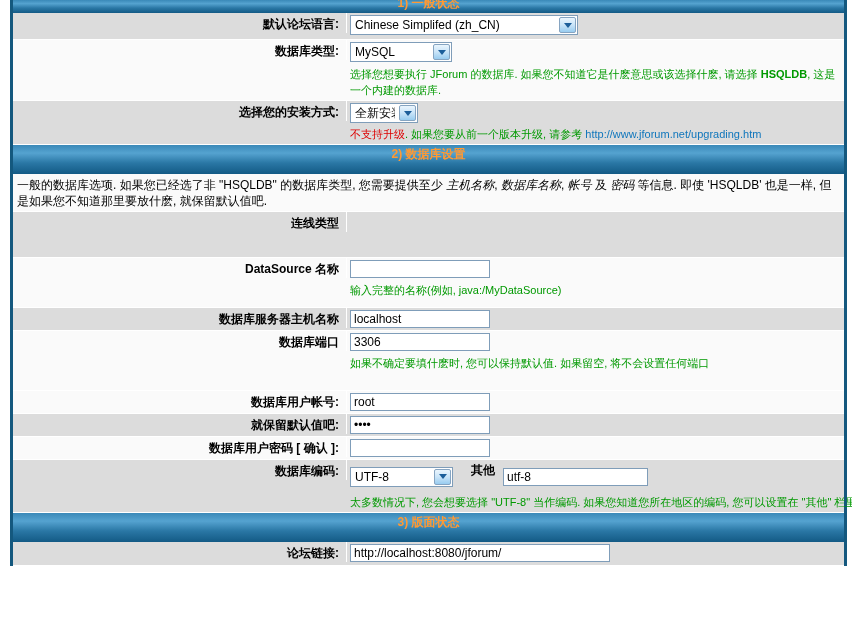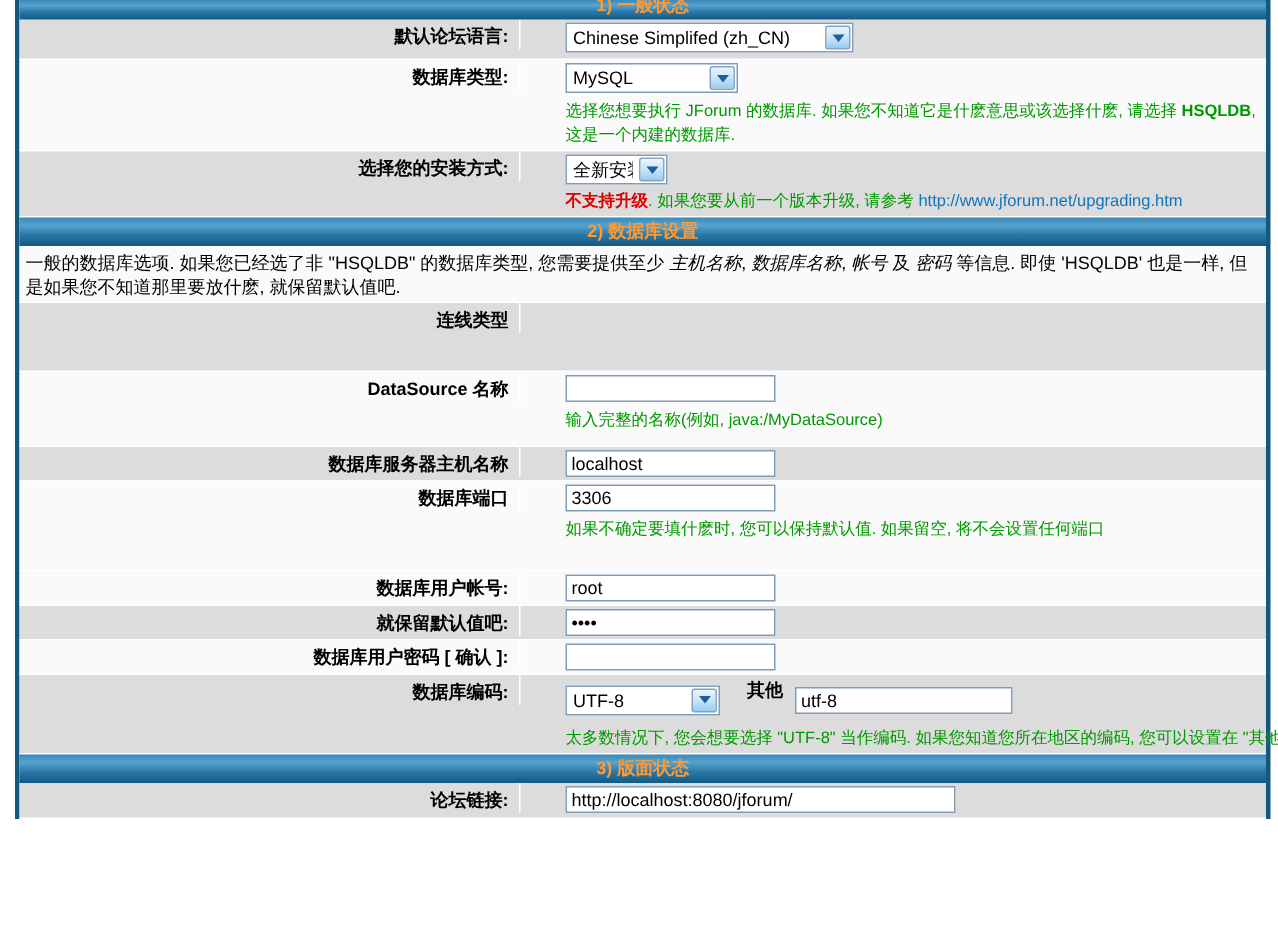--- a/index.html
+++ b/index.html
@@ -1,63 +1,63 @@
 <!DOCTYPE html>
 <html><head>
 <meta charset="utf-8">
 <style>
   * { box-sizing: border-box; }
   html,body { margin:0; padding:0; background:#ffffff; }
   body { font-family:"Liberation Sans", sans-serif; font-size:12px; color:#000; }
   .page { width:852px; height:628px; overflow:hidden; background:#fff; position:relative; }
   .board { margin-left:10px; width:837px; border-left:3px solid #14587e; border-right:3px solid #14587e; background:#fff; }
 
-  .sec-header { height:19px; line-height:19px; text-align:center; font-weight:bold; font-size:12px;
+  .sec-header { height:29px; line-height:19px; text-align:center; font-weight:bold; font-size:12px;
     color:#ff9933; background:linear-gradient(180deg,#3a89b8 0%,#55a3d0 28%,#2a77a5 62%,#135a85 100%);
     position:relative; overflow:hidden; }
   .sec-header.cut { height:13px; }
   .sec-header.cut .t { position:relative; top:-6px; display:block; }
 
-  .row { display:flex; align-items:flex-start; background:#fafafa; border-bottom:1px solid #ffffff;gap:27px; }
+  .row { display:flex; align-items:flex-start; background:#fafafa; border-bottom:1px solid #ffffff; }
   .row.alt { background:#dcdcdc; }
   .lbl { flex:0 0 334px; width:334px; text-align:right; font-weight:bold; padding:3px 7px 0 0;
     border-right:1px solid #ffffff; line-height:17px; }
   .fld { flex:1 1 auto; padding:2px 6px 2px 3px; }
 
   .r-lang{min-height:27px} .r-dbtype{min-height:50px} .r-install{min-height:39px}
   .r-desc{min-height:36px} .r-conn{min-height:46px} .r-ds{min-height:50px}
   .r-host{min-height:19px} .r-port{min-height:60px} .r-dbname{min-height:58px}
   .r-user{min-height:18px} .r-pass{min-height:21px} .r-pass2{min-height:21px}
   .r-enc{min-height:43px} .r-pool{min-height:23px}
   .r-forum{min-height:24px}
 
   .desc-text { padding:3px 6px 2px 4px; line-height:16px; }
   .desc-text i { font-style:italic; }
 
   .help { color:#009900; font-size:11px; line-height:16px; margin-top:4px; }
   .help b { font-weight:bold; }
   .help.tight { margin-top:3px; }
   .nowrap { white-space:nowrap; }
-  .red { color:#dd0000; font-weight:bold; }
+  .red { color:#dd0000; font-weight:normal; }
   .link { color:#0f76bc; text-decoration:none; cursor:pointer; }
 
   .ti { border:1px solid #7f9db9; background:#fff; height:18px; width:140px; padding:1px 3px;
     font-family:"Liberation Sans",sans-serif; font-size:12px; color:#000; }
   .ti.wide { width:260px; }
   .ti.other { width:145px; }
 
   .sel { display:inline-flex; align-items:center; border:1px solid #7f9db9; background:#fff;
     height:20px; padding-left:4px; vertical-align:middle; cursor:default; }
   .sel .sel-text { flex:1 1 auto; overflow:hidden; white-space:nowrap; }
   .sel .arrow { flex:0 0 17px; width:17px; height:16px; margin:0 1px 0 4px; border:1px solid #86a4c1;
     border-radius:2px; background:linear-gradient(180deg,#eaf5fd 0%,#c9e4f8 50%,#98ccf0 100%);
     display:flex; align-items:center; justify-content:center; }
   .sel .arrow::after { content:""; width:0; height:0; border-left:4px solid transparent;
     border-right:4px solid transparent; border-top:5px solid #1c5e9a; }
-  .w-lang{width:192px} .w-db{width:115px} .w-inst{width:68px} .w-jdbc{width:92px}
+  .w-lang{width:228px} .w-db{width:102px} .w-inst{width:68px} .w-jdbc{width:92px}
   .w-enc{width:103px} .w-yes{width:38px}
 
   .inline-ctrls { display:flex; align-items:center; }
   .other-lbl { font-weight:bold; margin:0 8px 12px 18px; }
 </style>
 </head>
 <body>
 
 <div class="page">
   <div class="board">

